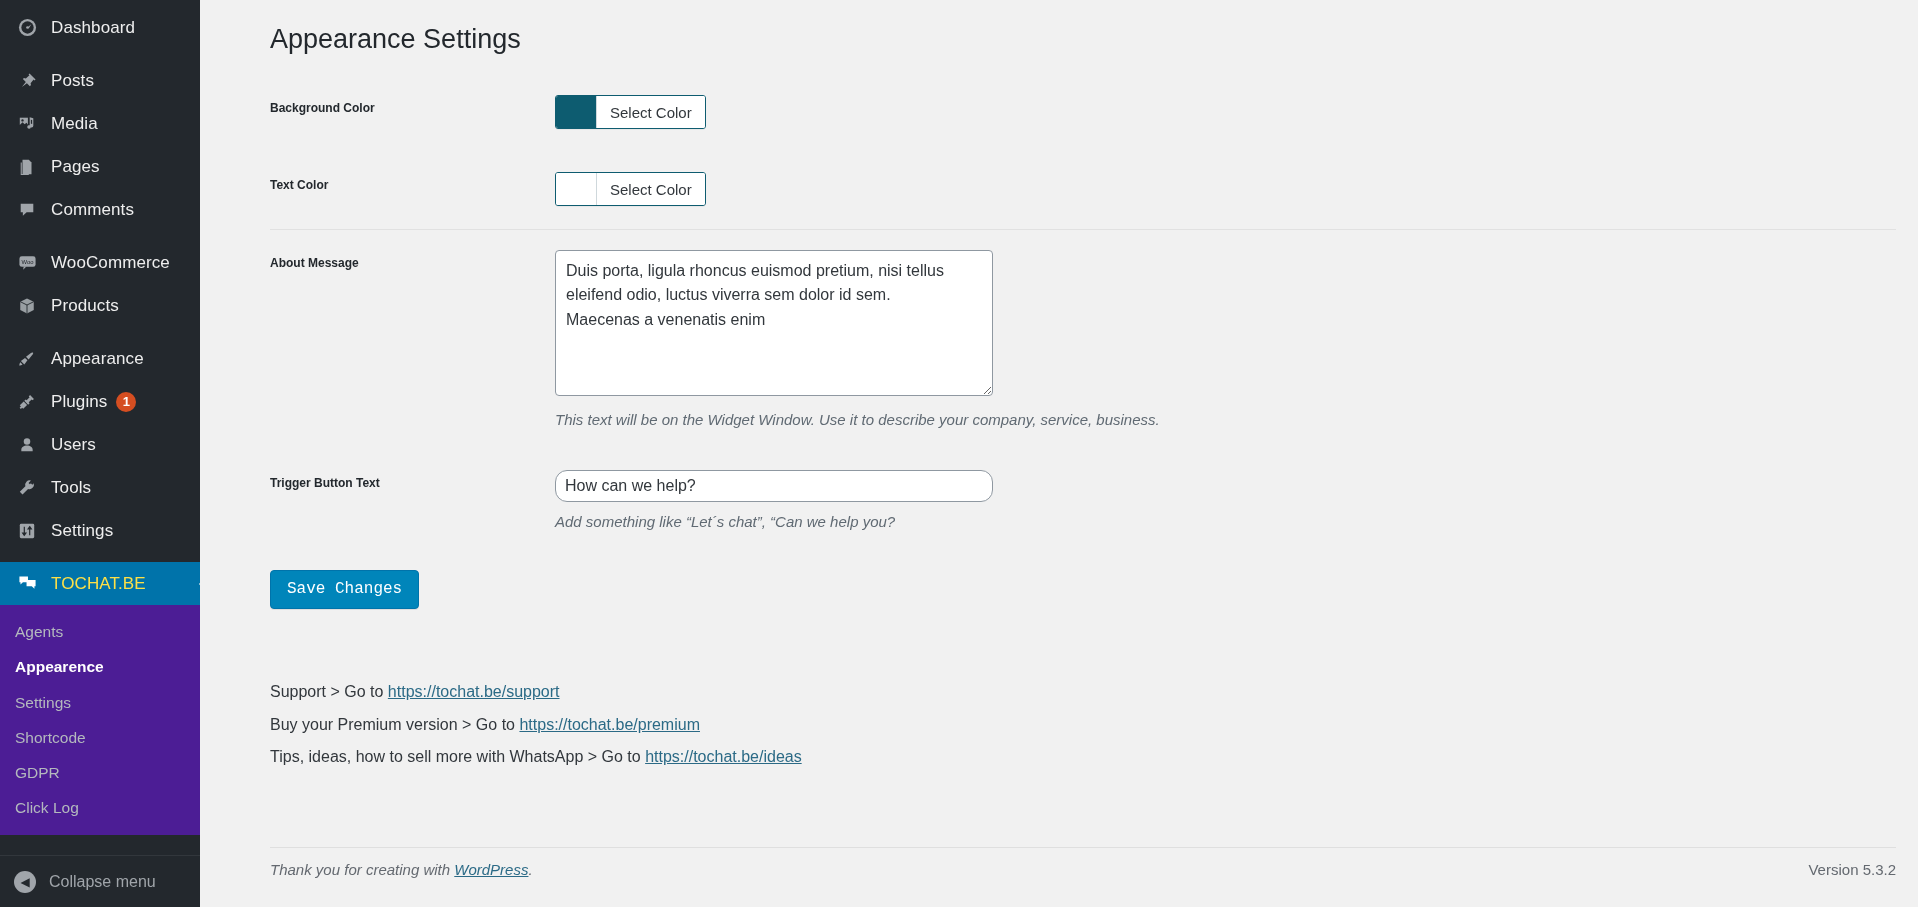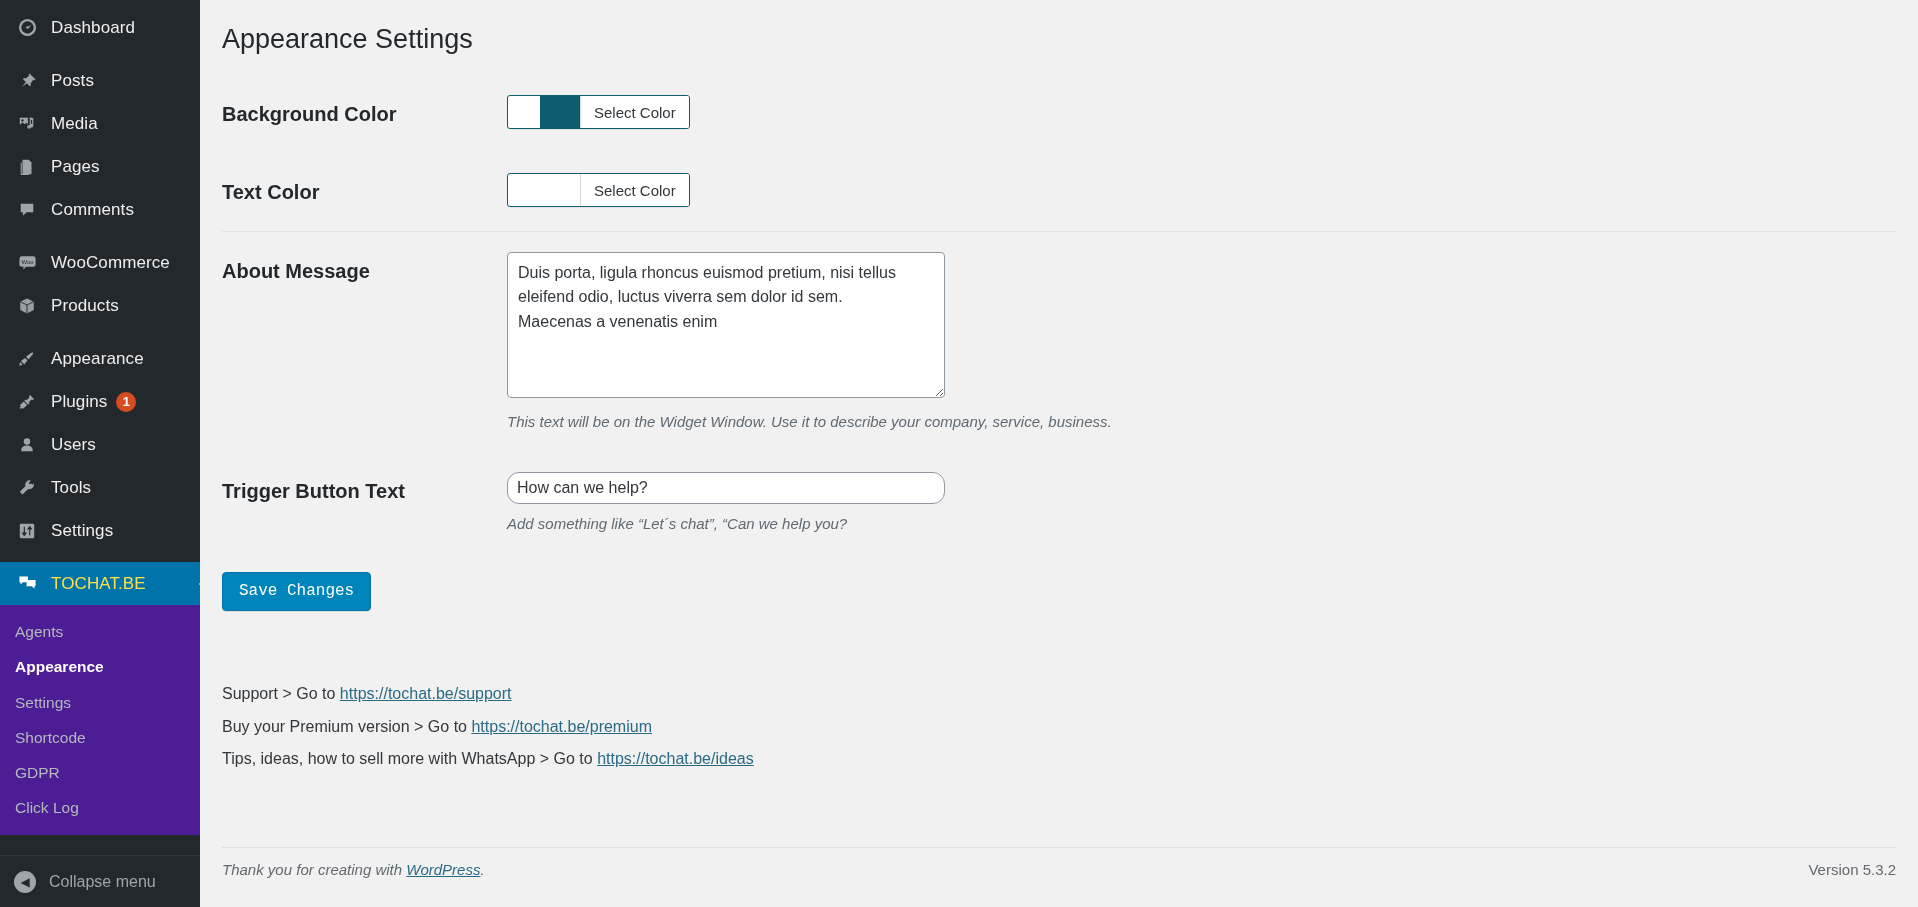--- a/index.html
+++ b/index.html
@@ -94,34 +94,35 @@
   }
 
   
   .main {
     flex: 1 1 auto;
     background: #f1f1f1;
     position: relative;
     height: 907px;
     padding: 0 22px 0 22px;
     overflow: hidden;
+    margin-left: 48px;
   }
   .page-title {
     font-size: 27px;
     font-weight: 400;
     color: #23282d;
     padding: 22px 0 18px 0;
     line-height: 1.3;
   }
   .form-table { width: 100%; border-collapse: collapse; }
   .form-table tr { vertical-align: top; }
   .form-table th {
     width: 285px;
     text-align: left;
-    font-size: 20px;
+    font-size: 12px;
     font-weight: 600;
     color: #23282d;
     padding: 26px 10px 26px 0;
     line-height: 1.3;
   }
   .form-table td { padding: 20px 10px 20px 0; }
   .row-divider td, .row-divider th {
     border-top: 1px solid #e1e1e1;
   }
 
@@ -129,21 +130,20 @@
   .color-ctrl {
     display: inline-flex;
     align-items: stretch;
     height: 34px;
     border: 1px solid #0e5c70;
     border-radius: 3px;
     background: #fff;
     overflow: hidden;
     cursor: pointer;
     box-shadow: 0 1px 0 rgba(0,0,0,.04);
-    padding-left: 32px;
   }
   .color-swatch { width: 40px; }
   .color-label {
     display: flex; align-items: center;
     padding: 0 13px;
     font-size: 15px;
     color: #32373c;
     border-left: 1px solid #cfd8dc;
     background: #fff;
     white-space: nowrap;

